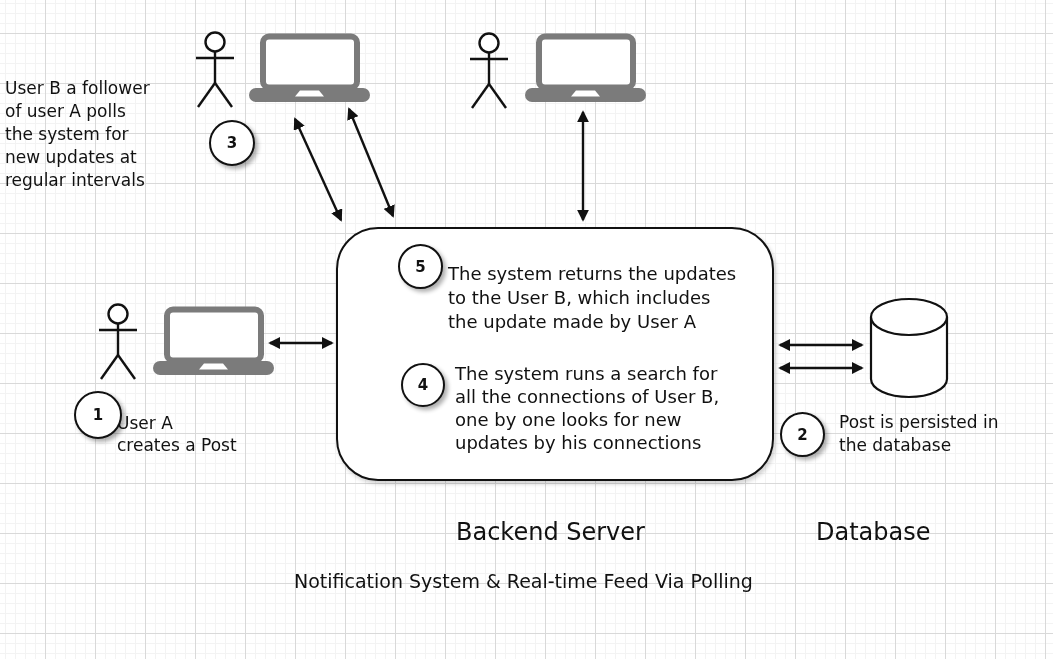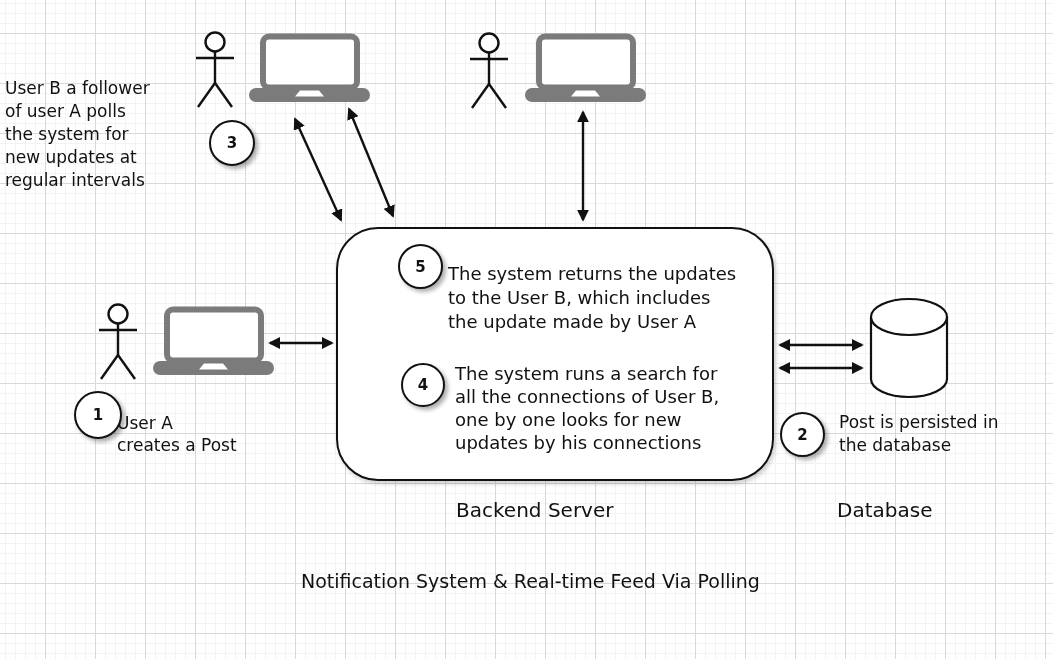--- a/index.html
+++ b/index.html
@@ -46,21 +46,21 @@
     border-radius: 50%;
     box-shadow: 3px 3px 4px rgba(0,0,0,0.32);
     display: flex;
     align-items: center;
     justify-content: center;
     font-weight: 700;
     font-size: 15px;
     z-index: 6;
   }
   #overlay { position: absolute; left: 0; top: 0; z-index: 3; }
-  .label { font-size: 20px; }
+  .label { font-size: 24px; margin-top: 22px; }
   .title { font-size: 19px; }
 </style>
 </head>
 <body>
 
 <div id="canvas">
 
   <div class="server-box"></div>
 
   <svg id="overlay" width="1053" height="659" viewBox="0 0 1053 659">
@@ -147,18 +147,18 @@
 updates by his connections</div>
 
   <div class="txt" style="left:117px; top:412px; width:160px; line-height:22px;">User A
 creates a Post</div>
 
   <div class="txt" style="left:823px; top:411px; width:196px;margin-left:16px;">Post is persisted in
 the database</div>
 
   <div class="txt label" style="left:456px; top:499px; width:200px;">Backend Server</div>
 
-  <div class="txt label" style="left:837px; top:499px; width:170px;">Database</div>
+  <div class="txt label" style="left:816px; top:499px; width:170px;">Database</div>
 
 
-  <div class="txt title" style="left:301px; top:570px; width:535px;">Notification System &amp; Real-time Feed Via Polling</div>
+  <div class="txt title" style="left:294px; top:570px; width:535px;">Notification System &amp; Real-time Feed Via Polling</div>
 
 </div>
 
 </body></html>

